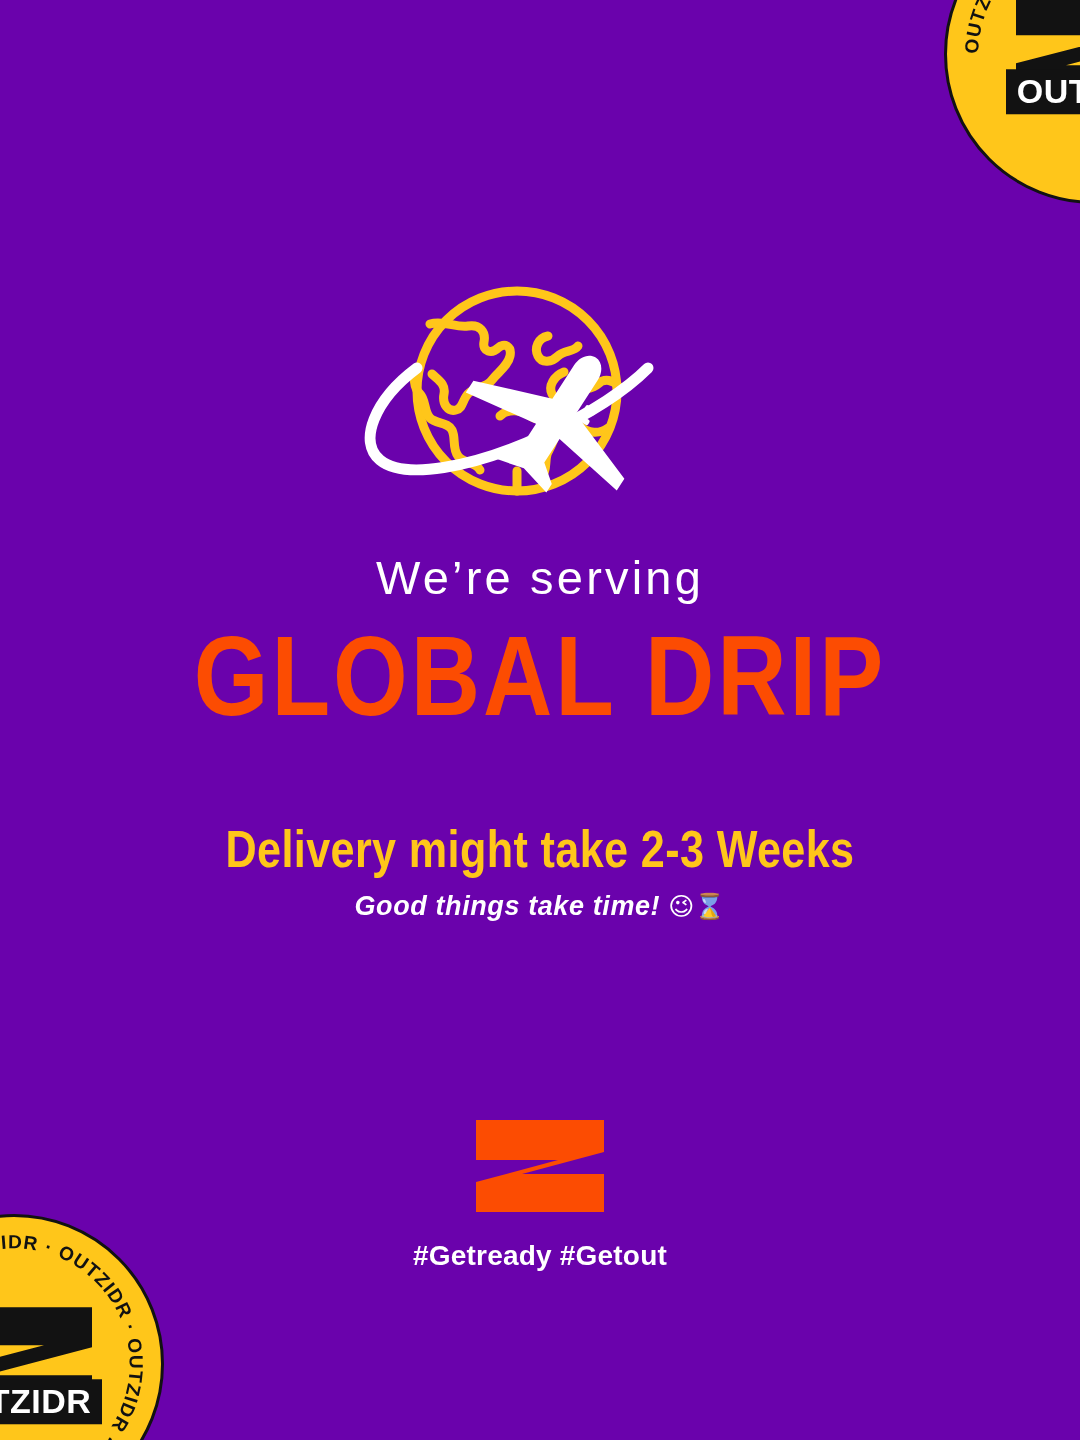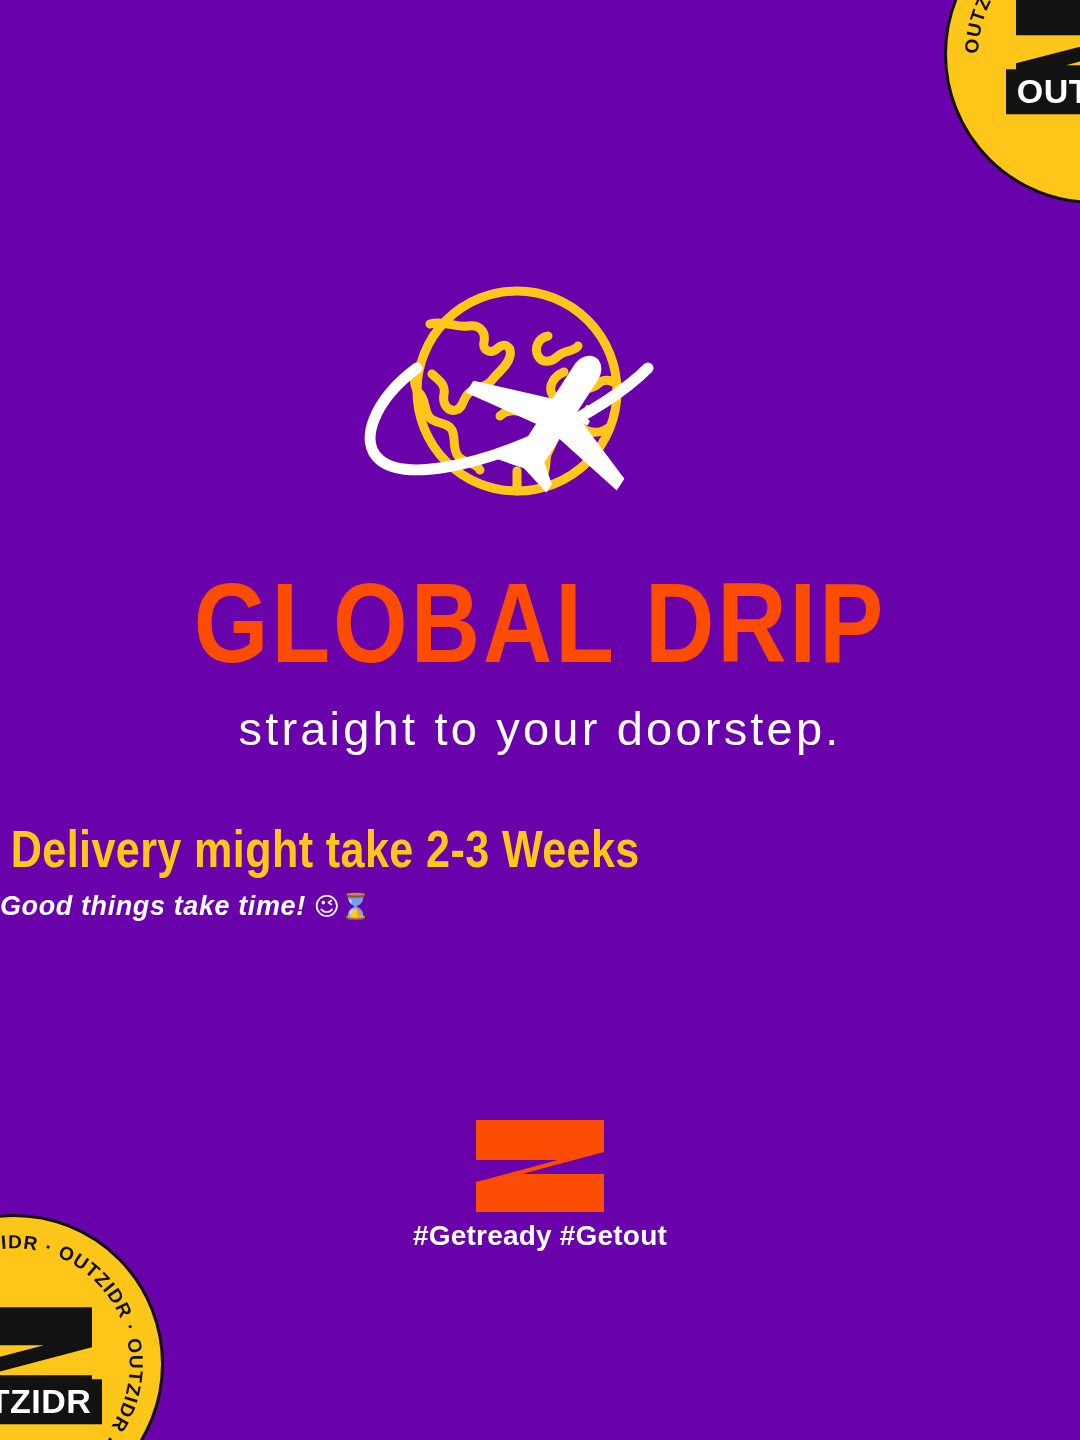--- a/index.html
+++ b/index.html
@@ -129,20 +129,21 @@
     letter-spacing: 3.2px;
     line-height: 1.12;
     margin-top: 38px;
   }
 
   .delivery-block {
     position: absolute;
     left: 0;
     right: 0;
     top: 820px;
+    text-align: center;
   }
   .line-delivery {
     color: #FFC61A;
     font-size: 44px;
     font-weight: 700;
     letter-spacing: 0.4px;
     line-height: 1.15;
     transform: scaleY(1.18) scaleX(0.98);
     transform-origin: center top;
   }
@@ -170,21 +171,21 @@
     text-align: center;
   }
   .logo-z {
     display: block;
     margin: 0 auto;
     width: 128px;
     height: 92px;
   }
   .footer-tag {
     display: block;
-    margin-top: 8px;
+    margin-top: 28px;
     color: #ffffff;
     font-size: 28px;
     font-weight: 700;
     letter-spacing: 0.2px;
   }
 </style>
 </head>
 <body>
 
 <div class="poster">
@@ -230,22 +231,22 @@
       </g>
 
       <g transform="translate(232,74) rotate(33)" fill="#FFFFFF">
         <rect x="32" y="44" width="12" height="6" rx="2"></rect>
         <rect x="32" y="56" width="12" height="6" rx="2"></rect>
       </g>
     </svg>
   </div>
 
   <div class="copy">
+    <div class="line-serving">We’re serving</div>
     <div class="line-headline">GLOBAL DRIP</div>
-    <div class="line-doorstep">straight to your doorstep.</div>
   </div>
 
   <div class="delivery-block">
     <div class="line-delivery">Delivery might take 2-3 Weeks</div>
     <div class="line-subnote"><span>Good things take time!</span> <span class="emoji">😉⌛</span></div>
   </div>
 
   <div class="footer">
     <svg class="logo-z" viewBox="0 0 128 92">
       <polygon points="0,0 128,0 128,32 46,54 128,54 128,92 0,92 0,62 82,40 0,40" fill="#FC4C02"></polygon>

